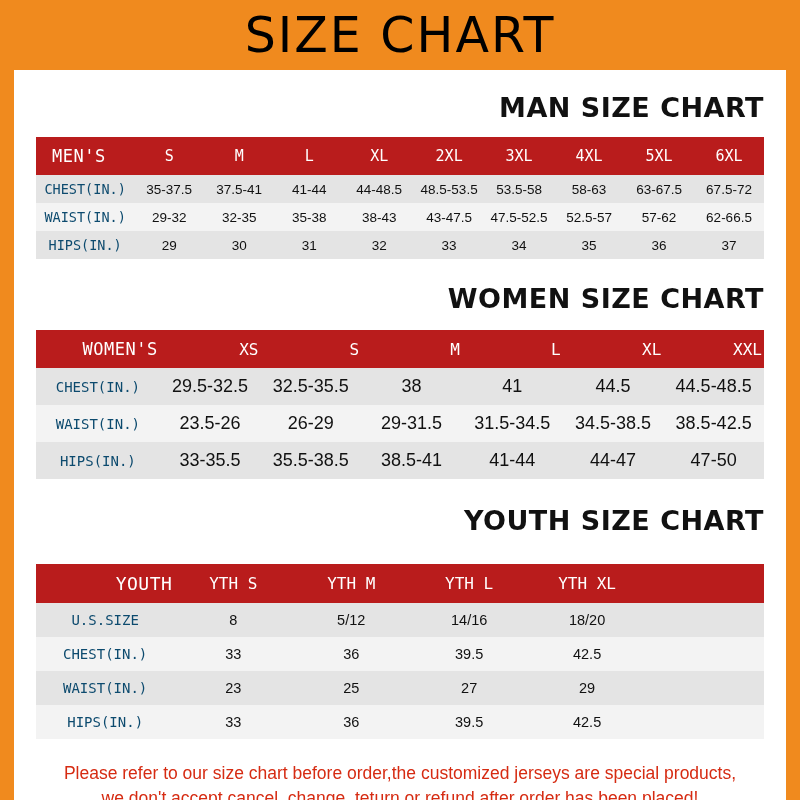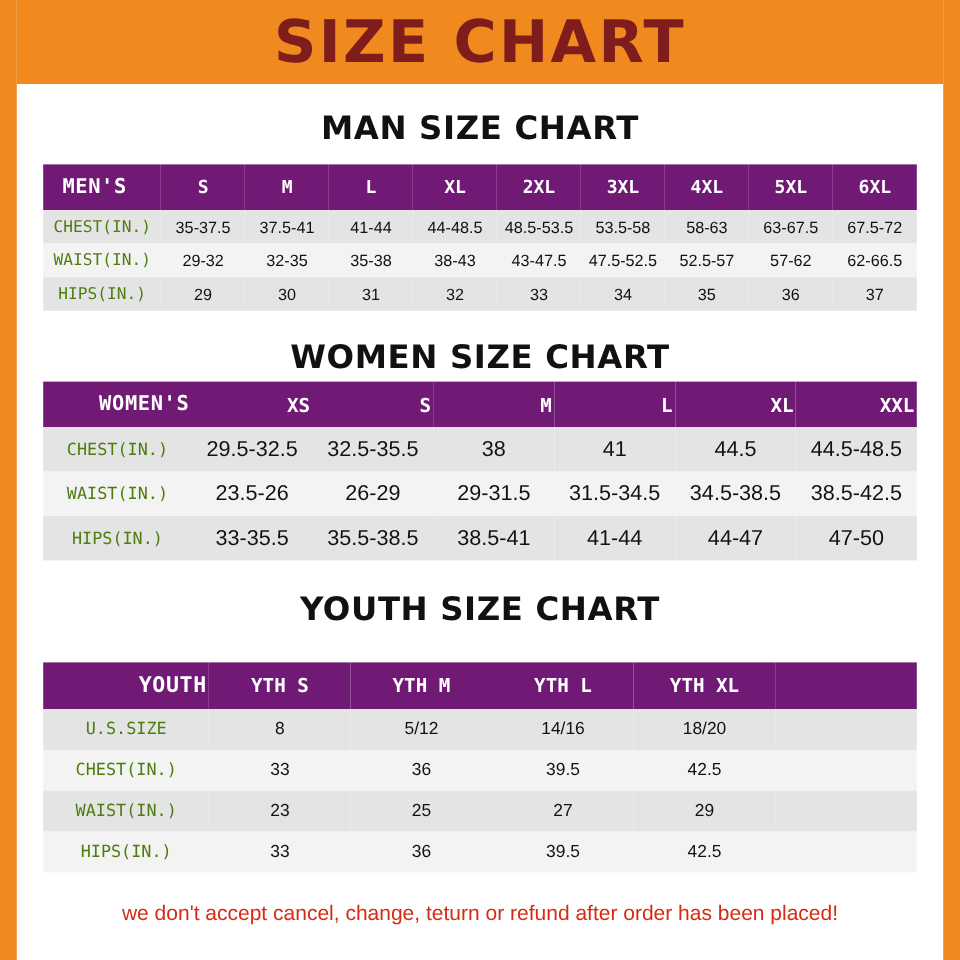--- a/index.html
+++ b/index.html
@@ -24,51 +24,51 @@
   }
   .banner {
     background: #f08a1e;
     height: 70px;
     display: flex;
     align-items: center;
     justify-content: center;
   }
   .banner-title {
     font-family: "DejaVu Sans", sans-serif;
-    font-weight: bold;
+    font-weight: normal;
     font-size: 49px;
     letter-spacing: 2px;
-    color: #7f1d1d;
+    color: #000000;
     line-height: 1;
   }
   .content {
     padding: 0 22px;
   }
   .section-title {
-    text-align: center;
+    text-align: right;
     font-family: "DejaVu Sans", sans-serif;
     font-weight: bold;
     font-size: 27px;
     color: #111111;
     letter-spacing: 0.5px;
   }
   .t-man { margin-top: 22px; margin-bottom: 14px; }
-  .t-women { margin-top: 24px; margin-bottom: 4px; }
+  .t-women { margin-top: 24px; margin-bottom: 16px; }
   .t-youth { margin-top: 26px; margin-bottom: 28px; }
 
   table {
     border-collapse: collapse;
     width: 100%;
     table-layout: fixed;
   }
   thead th {
-    background: #701a75;
+    background: #b91c1c;
     color: #ffffff;
     font-family: "DejaVu Sans Mono", monospace;
-    font-weight: bold;
+    font-weight: normal;
     text-align: center;
     padding: 9px 2px;
     font-size: 15px;
   }
   thead th.rowhead {
     text-align: left;
     padding-left: 16px;
     font-size: 17px;
     letter-spacing: 0.5px;
   }
@@ -76,21 +76,21 @@
     text-align: center;
     font-family: "Liberation Sans", sans-serif;
     font-size: 13.5px;
     color: #111111;
     padding: 6px 2px;
   }
   tbody td.rowhead {
     font-family: "DejaVu Sans Mono", monospace;
     font-size: 13.5px;
     text-align: center;
-    color: #4d7c0f;
+    color: #0c4a6e;
     letter-spacing: 0px;
   }
   tbody tr.odd td { background: #e4e4e4; }
   tbody tr.even td { background: #f3f3f3; }
 
   
   .man-table col.c0 { width: 13.5%; }
   .women-table col.c0 { width: 17%; }
   .youth-table col.c0 { width: 19%; }
 
@@ -297,17 +297,18 @@
           <td>33</td>
           <td>36</td>
           <td>39.5</td>
           <td>42.5</td>
           <td></td>
         </tr>
       </tbody>
     </table>
 
     <div class="notice">
+      <div>Please refer to our size chart before order,the customized jerseys are special products,</div>
       <div>we don't accept cancel, change, teturn or refund after order has been placed!</div>
     </div>
 
   </div>
 </div>
 
 </body></html>

